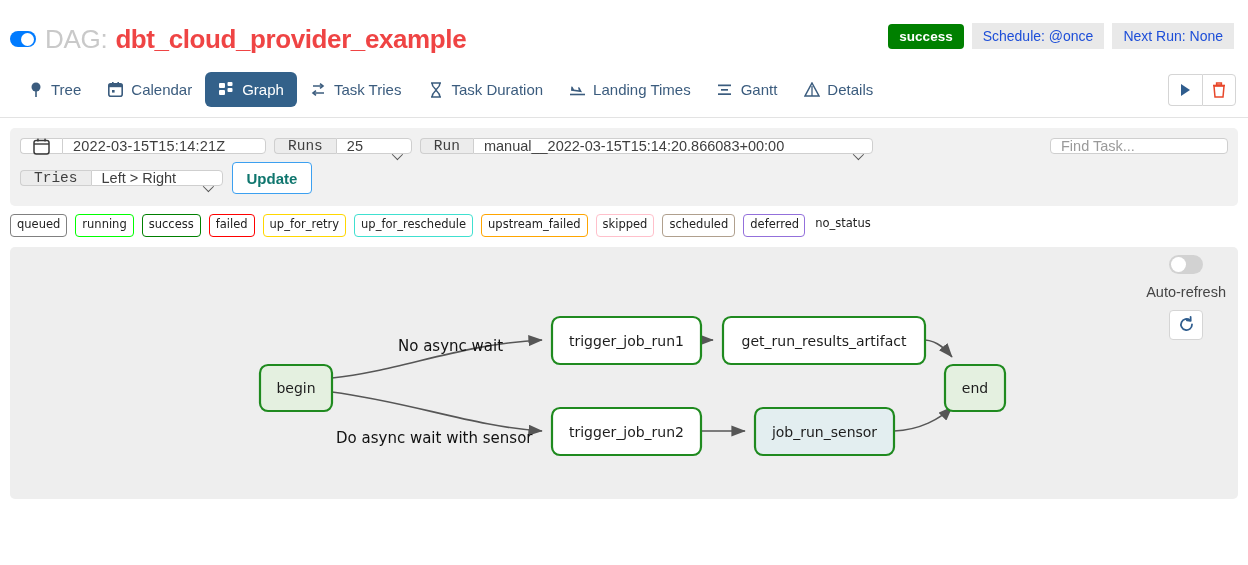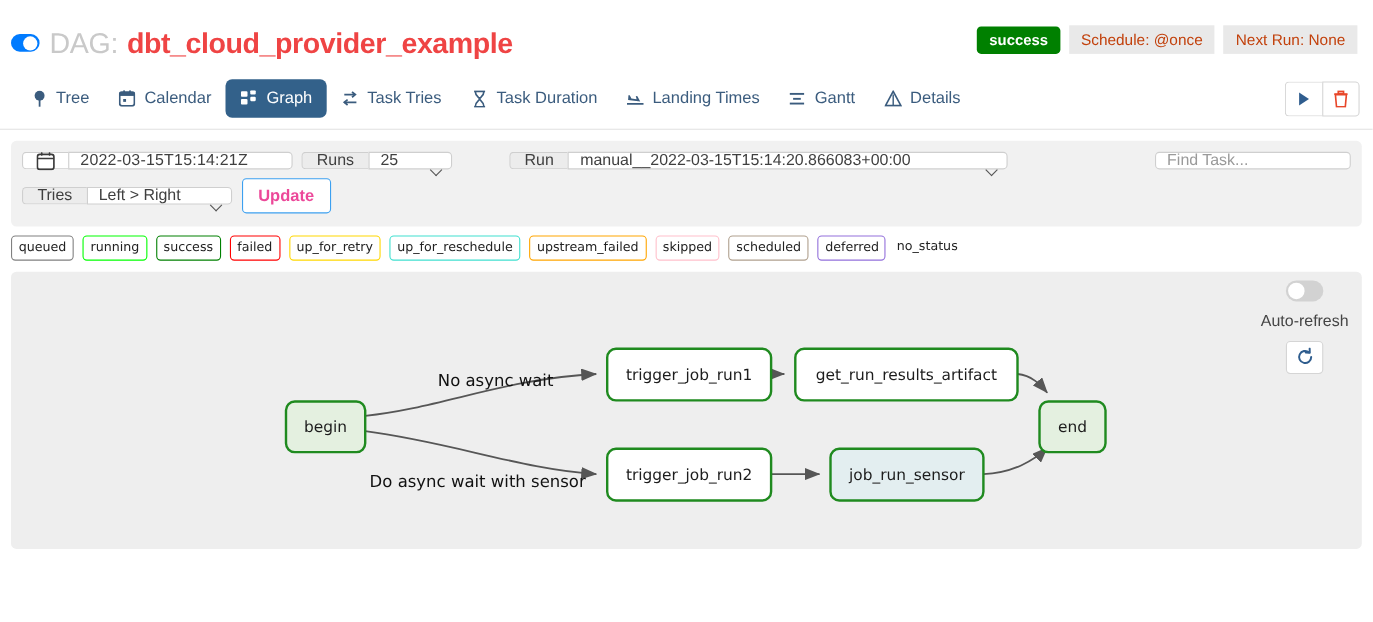--- a/index.html
+++ b/index.html
@@ -38,21 +38,21 @@
   }
   .header-right {
     margin-left: auto; display: flex; align-items: center; gap: 8px;
     padding-bottom: 6px;
   }
   .badge-success {
     background: #008000; color: #ffffff; font-weight: 700;
     font-size: 13.5px; border-radius: 4px; padding: 5px 11px;
   }
   .badge-muted {
-    background: #e9e9e9; color: #c2410c; font-size: 14px;
+    background: #e9e9e9; color: #1d4ed8; font-size: 14px;
     border-radius: 0; padding: 5px 11px;
   }
 
   
   .tabbar {
     display: flex; align-items: center;
     padding: 0 12px 0 14px; height: 56px;
     border-bottom: 1px solid #e3e3e3;
   }
   .tab {
@@ -81,43 +81,43 @@
   .filterrow:last-child { margin-bottom: 0; }
   .ctl {
     height: 16px; border: 1px solid #cfcfcf; background: #ffffff;
     font-size: 14.5px; color: #3f3f3f; display: flex; align-items: center;
     padding: 0 10px; font-family: "Liberation Sans", sans-serif;
   }
   .ctl.addon { background: #ececec; color: #3f3f3f; }
   .grp { display: flex; align-items: stretch; }
   .grp > .ctl { border-right-width: 0; }
   .grp > .ctl:last-child { border-right-width: 1px; }
-  .grp > .ctl:first-child { border-radius: 4px 0 0 4px; }
+  .grp > .ctl:first-child { border-radius: 4px 0 0 4px; font-family: Liberation Mono, monospace; }
   .grp > .ctl:last-child { border-radius: 0 4px 4px 0; }
   .cal-box { width: 42px; justify-content: center; background: #fff; }
   .date-input { width: 204px; letter-spacing: 0.2px; }
   .runs-addon { padding: 0 13px; }
   .sel {
     position: relative; padding-right: 28px;
   }
   .sel::after {
     content: ""; position: absolute; right: 11px; top: 13px;
     width: 7px; height: 7px; border-right: 1.6px solid #555;
     border-bottom: 1.6px solid #555; transform: rotate(45deg) translateY(-2px);
   }
   .runs-sel { width: 76px; }
-  .run-addon { padding: 4px 13px; margin-left: 44px; }
+  .run-addon { padding: 4px 13px; }
   .run-sel { width: 400px; }
   .find-task {
     width: 178px; border-radius: 4px; color: #9a9a9a; margin-left: auto;
   }
   .layout-addon { padding: 0 13px; }
   .layout-sel { width: 132px; }
   .update-btn {
-    margin-left: 9px; height: 32px; border: 1px solid #3ca0f0; color: #ec4899;
+    margin-left: 9px; height: 32px; border: 1px solid #3ca0f0; color: #0f766e;
     background: #ffffff; border-radius: 4px; font-size: 15px; font-weight: 700;
     padding: 0 14px; display: flex; align-items: center; cursor: pointer;
     font-family: "Liberation Sans", sans-serif;
   }
 
   
   .legend {
     padding: 8px 10px 6px 10px;
     display: flex; flex-wrap: wrap; align-items: flex-start;
   }

